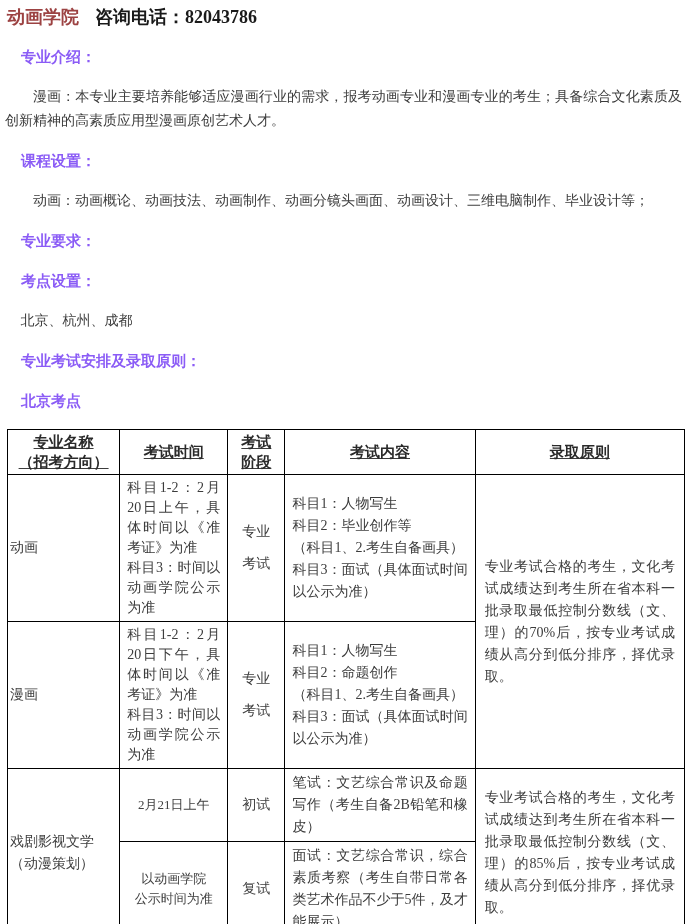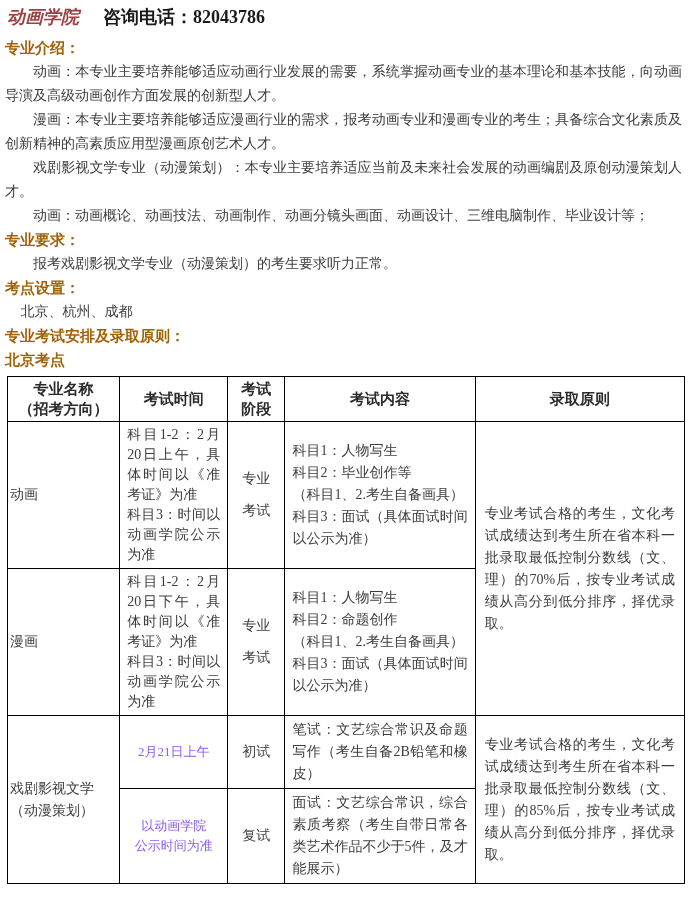--- a/index.html
+++ b/index.html
@@ -5,23 +5,23 @@
   html,body{margin:0;padding:0;background:#ffffff;}
   body{
     width:688px;height:924px;overflow:hidden;
     font-family:"Liberation Serif","DejaVu Serif",serif;
     color:#3c3c3c;
   }
   .doc{padding:5px 6px 0 5px;}
   .title{
     margin:0 0 7px 2px;font-size:18px;font-weight:bold;line-height:24px;color:#1a1a1a;
   }
-  .title .college{color:#9c4242;margin-right:24px;font-style:italic;}
+  .title .college{color:#9c4242;margin-right:16px;}
   .sec-heading{
-    margin:0;font-size:15px;font-weight:bold;line-height:24px;color:#a16207;
+    margin:16px;font-size:15px;font-weight:bold;line-height:24px;color:#8b5cf6;
   }
   .para{
     margin:0;font-size:14px;line-height:24px;text-align:justify;text-indent:2em;
   }
   .para.small-indent{text-indent:1.1em;}
   
   table.exam{
     border-collapse:collapse;margin:4px 2px 0 2px;table-layout:fixed;width:678px;
     font-size:14px;color:#3c3c3c;
   }
@@ -41,45 +41,43 @@
   td.stage{
     text-align:center;vertical-align:middle;white-space:pre-line;line-height:32px;padding:2px;
   }
   td.content{
     text-align:justify;vertical-align:middle;padding:3px 7px;line-height:22px;
   }
   td.principle{
     text-align:justify;vertical-align:middle;padding:3px 9px;line-height:22px;
   }
   td.muted{
-    color:#8b5cf6;font-size:13px;text-align:center;vertical-align:middle;
+    color:#404040;font-size:13px;text-align:center;vertical-align:middle;
     white-space:pre-line;line-height:20px;padding:2px;
   }
-  tr.h-header{height:41px;}
+  tr.h-header{height:41px;text-decoration:underline;}
   tr.h-animation{height:133px;}
   tr.h-comic{height:135px;}
   tr.h-first{height:63px;}
   tr.h-second{height:75px;}
 </style>
 </head>
 <body>
 
 <div class="doc">
 
   <h1 class="title"><span class="college">动画学院</span><span>咨询电话：82043786</span></h1>
 
   <h2 class="sec-heading">专业介绍：</h2>
-  <p class="para">动画：本专业主要培养能够适应动画行业发展的需要，系统掌握动画专业的基本理论和基本技能，向动画导演及高级动画创作方面发展的创新型人才。</p>
   <p class="para">漫画：本专业主要培养能够适应漫画行业的需求，报考动画专业和漫画专业的考生；具备综合文化素质及创新精神的高素质应用型漫画原创艺术人才。</p>
-  <p class="para">戏剧影视文学专业（动漫策划）：本专业主要培养适应当前及未来社会发展的动画编剧及原创动漫策划人才。</p>
 
+  <h2 class="sec-heading">课程设置：</h2>
   <p class="para">动画：动画概论、动画技法、动画制作、动画分镜头画面、动画设计、三维电脑制作、毕业设计等；</p>
 
   <h2 class="sec-heading">专业要求：</h2>
-  <p class="para">报考戏剧影视文学专业（动漫策划）的考生要求听力正常。</p>
 
   <h2 class="sec-heading">考点设置：</h2>
   <p class="para small-indent">北京、杭州、成都</p>
 
   <h2 class="sec-heading">专业考试安排及录取原则：</h2>
   <h2 class="sec-heading">北京考点</h2>
 
   <table class="exam">
     <colgroup>
       <col style="width:112px">

